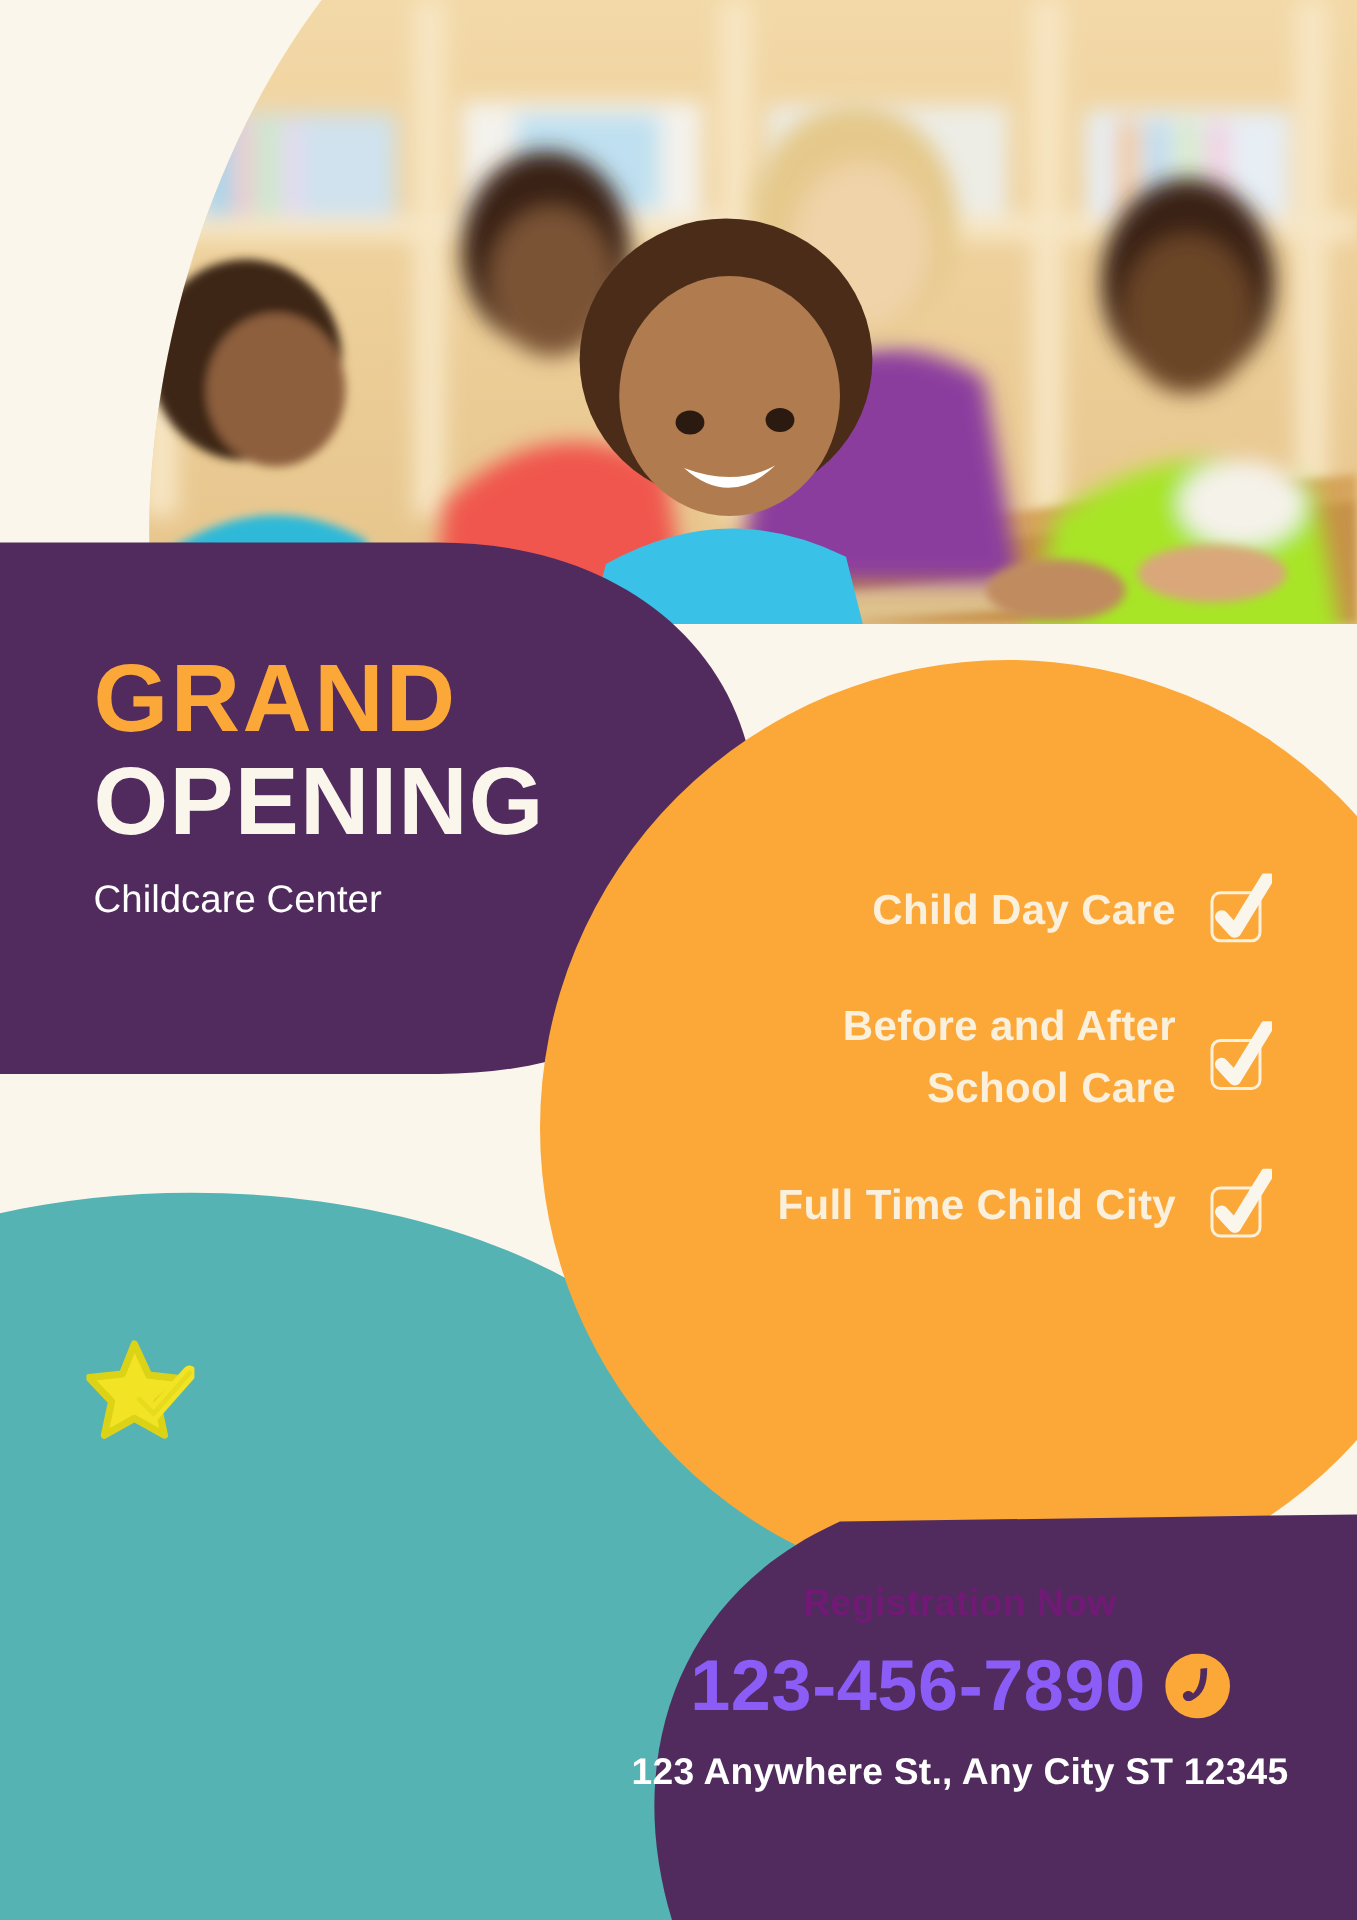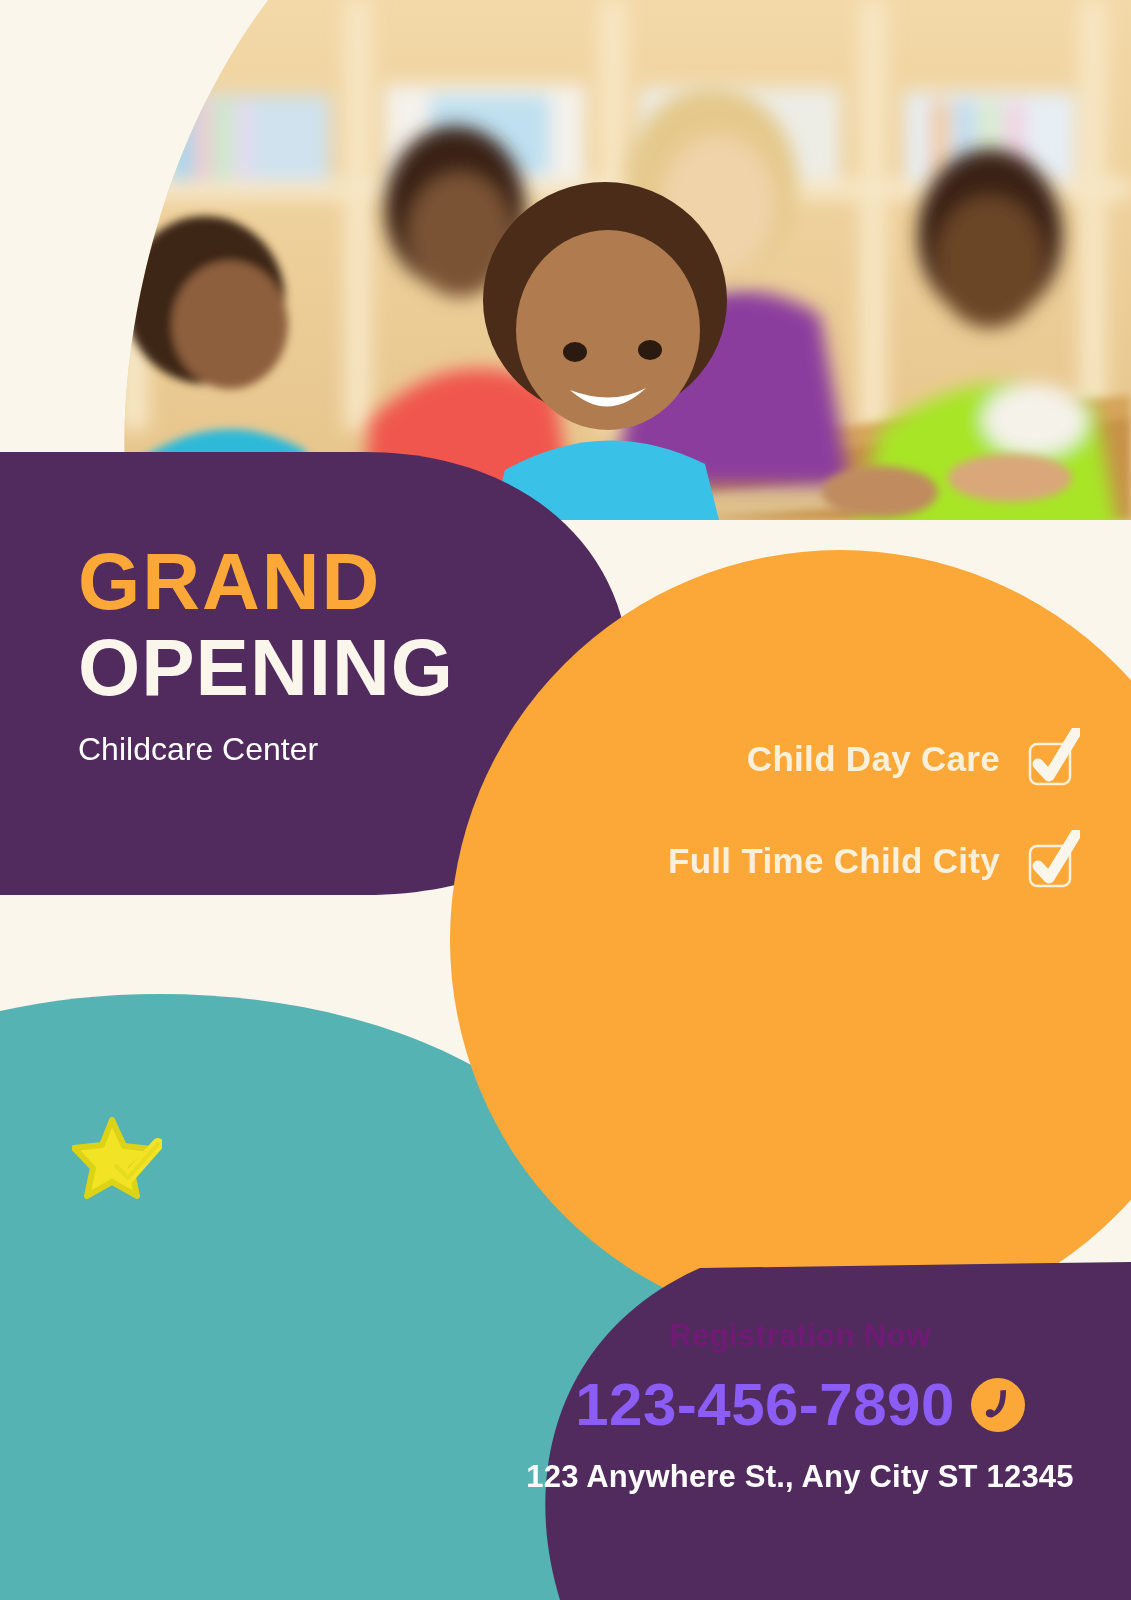--- a/index.html
+++ b/index.html
@@ -31,21 +31,21 @@
   .hl-opening{
     font-size:80px;line-height:88px;font-weight:bold;letter-spacing:1px;
     color:#FAF6EC;margin:0;
   }
   .hl-sub{
     font-size:32px;line-height:58px;font-weight:normal;color:#FFFFFF;
     margin-top:8px;
   }
 
   
-  .services{position:absolute;left:520px;top:728px;width:560px;}
+  .services{position:absolute;left:500px;top:728px;width:560px;}
   .svc{
     display:flex;align-items:center;justify-content:flex-end;
     margin-bottom:42px;
   }
   .svc-label{
     color:#FAF0DC;font-size:35px;line-height:51px;font-weight:bold;
     text-align:right;max-width:400px;letter-spacing:.3px;
   }
   .svc-check{width:54px;height:60px;margin-left:26px;flex:0 0 auto;position:relative;}
 
@@ -185,20 +185,29 @@
       <div class="svc">
         <div class="svc-label">Child Day Care</div>
         <div class="svc-check">
           <svg viewBox="0 0 54 60" width="54" height="60">
             <rect x="4" y="16" width="40" height="40" rx="7" ry="7" fill="none" stroke="#FAF0DC" stroke-width="2.5"></rect>
             <path d="M12,36 L23,48 L50,4" fill="none" stroke="#FAF6EC" stroke-width="11" stroke-linecap="round" stroke-linejoin="round"></path>
           </svg>
         </div>
       </div>
 
+      <div class="svc">
+        <div class="svc-label">Before and After School Care</div>
+        <div class="svc-check">
+          <svg viewBox="0 0 54 60" width="54" height="60">
+            <rect x="4" y="16" width="40" height="40" rx="7" ry="7" fill="none" stroke="#FAF0DC" stroke-width="2.5"></rect>
+            <path d="M12,36 L23,48 L50,4" fill="none" stroke="#FAF6EC" stroke-width="11" stroke-linecap="round" stroke-linejoin="round"></path>
+          </svg>
+        </div>
+      </div>
 
       <div class="svc">
         <div class="svc-label">Full Time Child City</div>
         <div class="svc-check">
           <svg viewBox="0 0 54 60" width="54" height="60">
             <rect x="4" y="16" width="40" height="40" rx="7" ry="7" fill="none" stroke="#FAF0DC" stroke-width="2.5"></rect>
             <path d="M12,36 L23,48 L50,4" fill="none" stroke="#FAF6EC" stroke-width="11" stroke-linecap="round" stroke-linejoin="round"></path>
           </svg>
         </div>
       </div>

